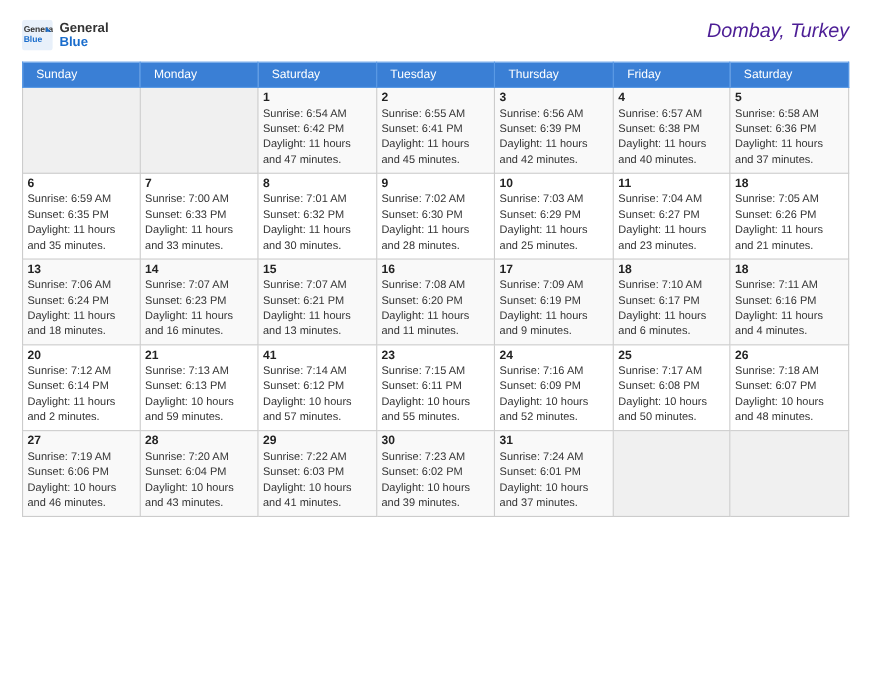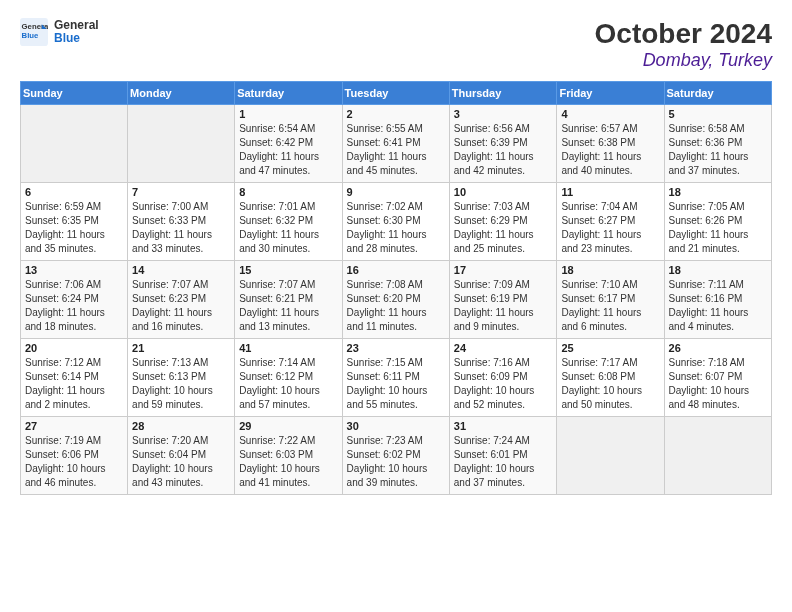--- a/index.html
+++ b/index.html
@@ -45,24 +45,24 @@
       font-style: italic;
     }
     .calendar {
       width: 100%;
       border-collapse: collapse;
       font-size: 9.5px;
     }
     .calendar thead tr th {
       background: #3a7fd5;
       color: #fff;
-      padding: 5px 2px;
+      padding: 5px 12px;
       text-align: left;
       font-size: 11px;
-      font-weight: bold;
+      font-weight: normal;
       border: 1px solid #5a9ae5;
     }
     .calendar tbody tr td {
       border: 1px solid #ccc;
       vertical-align: top;
       padding: 3px 4px;
       width: 113px;
       height: 78px;
       background: #fff;
     }
@@ -99,21 +99,20 @@
         <text x="2" y="14" font-size="10" font-weight="bold" fill="#333">General</text>
         <text x="2" y="26" font-size="10" font-weight="bold" fill="#1a6dcc">Blue</text>
         <path d="M28 8 L34 14 L28 14 Z" fill="#1a6dcc"></path>
       </svg>
       <div style="display:flex;flex-direction:column;line-height:1.1;margin-left:2px;">
         <span style="font-size:12px;font-weight:bold;color:#333;">General</span>
         <span style="font-size:12px;font-weight:bold;color:#1a6dcc;">Blue</span>
       </div>
     </div>
     <div class="title-block">
-      <div class="month-title">October 2024</div>
       <div class="location">Dombay, Turkey</div>
     </div>
   </div>
 
   <table class="calendar">
     <thead>
       <tr id="header-row">
           <th>Sunday</th>
           <th>Monday</th>
           <th>Saturday</th>

